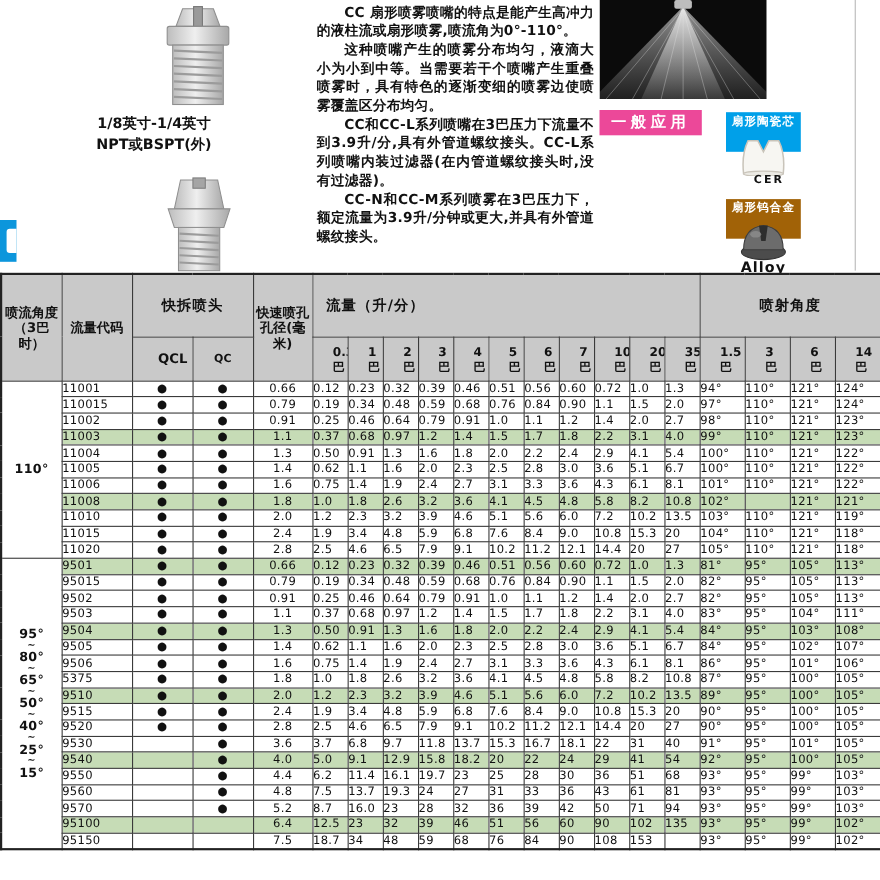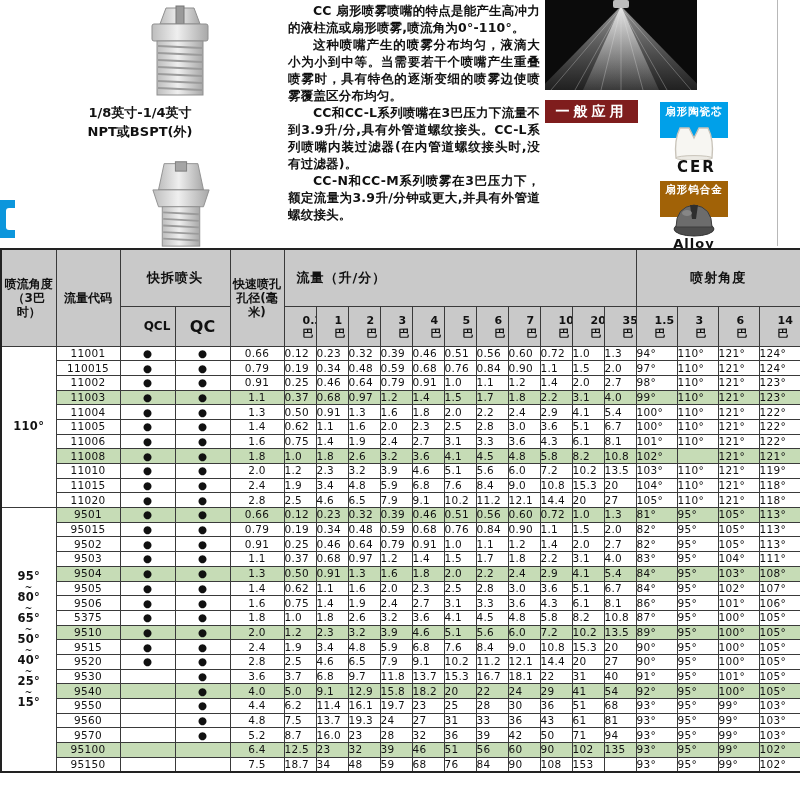--- a/index.html
+++ b/index.html
@@ -24,40 +24,40 @@
   .apps-title{position:absolute;left:545px;top:100px;width:93px;height:23px;
     color:#fff;font-weight:700;font-size:14px;text-align:center;line-height:23px;letter-spacing:4px;}
   .apps{position:absolute;left:545px;top:128px;margin:0;padding:0;list-style:none;}
   .apps li{font-size:11.5px;font-weight:700;line-height:12.9px;white-space:nowrap;letter-spacing:1px;}
   .apps li::before{content:"■";font-size:9px;margin-right:4px;vertical-align:1px;}
   .badge{position:absolute;width:68px;height:36px;color:#fff;font-weight:700;font-size:10.5px;
     text-align:center;line-height:19px;letter-spacing:1px;}
   .badge-cer{left:660px;top:102px;}
   .badge-alloy{left:660px;top:181px;}
   .cer-img{position:absolute;left:670px;top:122px;width:48px;height:38px;}
-  .cer-label{position:absolute;left:677px;top:158px;width:68px;text-align:left;
-    font-size:15px;font-weight:700;letter-spacing:2px;}
+  .cer-label{position:absolute;left:645px;top:158px;width:68px;text-align:right;
+    font-size:10px;font-weight:700;letter-spacing:2px;}
   .alloy-img{position:absolute;left:672px;top:201px;width:44px;height:36px;}
   .alloy-label{position:absolute;left:658px;top:236px;width:72px;text-align:center;
     font-size:13px;font-weight:700;letter-spacing:1px;}
   .vrule{position:absolute;left:777px;top:0;width:1px;height:246px;background:#b8b8b8;}
 
   
   .spec-table{position:absolute;left:0;top:248px;width:800px;border-collapse:collapse;table-layout:fixed;
     border:2px solid #222;}
   .spec-table th,.spec-table td{border:1px solid #3a3a3a;overflow:hidden;white-space:nowrap;}
   .spec-table thead th{background:#c9c9c9;font-weight:700;color:#111;}
   .th-big{font-size:13px;letter-spacing:1px;}
   .th-wrap{white-space:normal !important;word-break:break-all;line-height:14px;font-size:12px;padding:1px 2px;}
   .tr-h1{height:57px;}
   .tr-h2{height:40px;}
   .th-press{text-align:left;padding:1px 0 0 18px;font-size:11px;line-height:13px;}
   .th-press .pu{display:block;}
   .spec-table tbody td{height:13.7px;font-size:10.5px;padding:0;line-height:13px;letter-spacing:0.3px;}
-  td.code{text-align:center;padding-left:13px;font-size:10.8px;}
+  td.code{text-align:left;padding-left:13px;font-size:10.8px;}
   td.dot{text-align:center;font-size:9px;}
   td.orif{text-align:center;}
   td.num{text-align:left;padding-left:3px;}
   tr.hl td{background:#c6dcb6;}
   td.angle-group{background:#fff !important;text-align:center;vertical-align:middle;}
   .agline{font-size:11.5px;font-weight:700;line-height:13px;}
   .tilde{font-size:9px;line-height:8px;font-weight:700;}
 </style>
 </head>
 <body>
@@ -134,21 +134,21 @@
           <line x1="76" y1="8" x2="30" y2="90"></line>
         <line x1="76" y1="8" x2="56" y2="90"></line>
           <line x1="76" y1="8" x2="76" y2="90"></line>
         <line x1="76" y1="8" x2="98" y2="90"></line>
           <line x1="76" y1="8" x2="122" y2="90"></line>
         <line x1="76" y1="8" x2="146" y2="90"></line>
       </g>
       <rect x="68" y="0" width="16" height="8" rx="2" fill="#bdbdbd"></rect>
     </svg>
 
-    <div class="apps-title" style="background:#7f1d1d;">一般应用</div>
+    <div class="apps-title" style="background:#ec4899;">一般应用</div>
 
     <div class="badge badge-cer" style="background:#00a0e9;">扇形陶瓷芯</div>
     <svg class="cer-img" viewBox="0 0 48 38">
       <path d="M6 36 Q4 18 10 6 L19 6 L24 16 L29 6 L38 6 Q44 18 42 36 Z" fill="#f7f6f2" stroke="#c9c4ba" stroke-width="1.4"></path>
       <ellipse cx="24" cy="36" rx="18" ry="2.4" fill="#eceae4" stroke="#c9c4ba" stroke-width="1"></ellipse>
     </svg>
     <div class="cer-label">CER</div>
 
     <div class="badge badge-alloy" style="background:#a16207;font-family:Liberation Mono, monospace;">扇形钨合金</div>
     <svg class="alloy-img" viewBox="0 0 44 36">
@@ -179,21 +179,21 @@
       <tr class="tr-h1">
         <th rowspan="2" class="th-wrap">喷流角度（3巴时）</th>
         <th rowspan="2" class="th-wrap">流量代码</th>
         <th colspan="2" class="th-big">快拆喷头</th>
         <th rowspan="2" class="th-wrap">快速喷孔孔径(毫米)</th>
         <th colspan="11" class="th-big" style="text-align:left;padding-left:12px;">流量（升/分）</th>
         <th colspan="4" class="th-big">喷射角度</th>
       </tr>
       <tr class="tr-h2">
         <th style="font-size:12px;padding-left:20px;">QCL</th>
-        <th style="font-size:16px;">QC</th>
+        <th style="font-size:10px;">QC</th>
       <th class="th-press"><span>0.3</span><span class="pu">巴</span></th>
           <th class="th-press"><span>1</span><span class="pu">巴</span></th>
           <th class="th-press"><span>2</span><span class="pu">巴</span></th>
           <th class="th-press"><span>3</span><span class="pu">巴</span></th>
           <th class="th-press"><span>4</span><span class="pu">巴</span></th>
           <th class="th-press"><span>5</span><span class="pu">巴</span></th>
           <th class="th-press"><span>6</span><span class="pu">巴</span></th>
           <th class="th-press"><span>7</span><span class="pu">巴</span></th>
           <th class="th-press"><span>10</span><span class="pu">巴</span></th>
           <th class="th-press"><span>20</span><span class="pu">巴</span></th>

